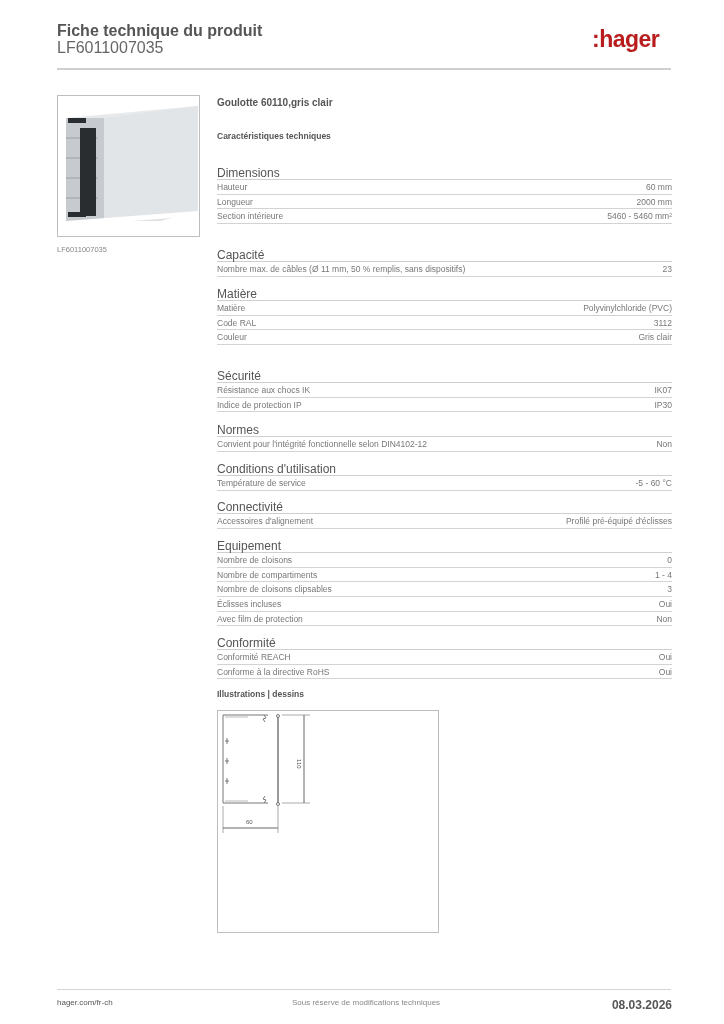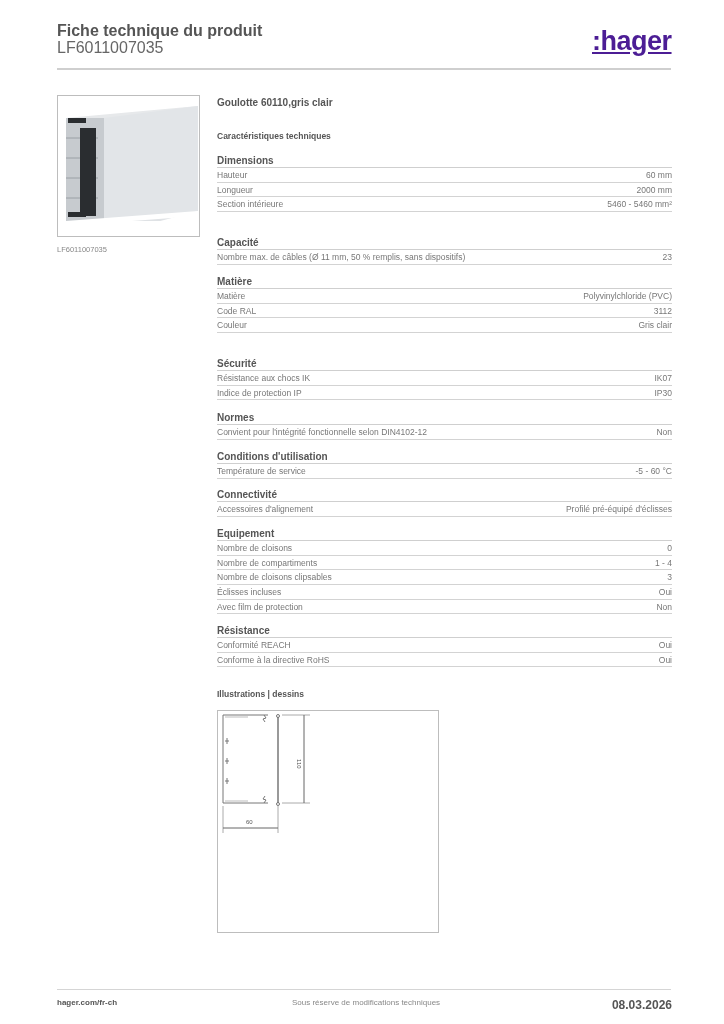--- a/index.html
+++ b/index.html
@@ -1,40 +1,40 @@
 <!DOCTYPE html>
 <html><head>
 <meta charset="utf-8">
 <style>
   html, body { margin:0; padding:0; background:#ffffff; }
   body { width:724px; height:1024px; position:relative; overflow:hidden;
          font-family:"Liberation Sans", sans-serif; color:#555; }
   .hdr-title { position:absolute; left:57px; top:22px; font-size:16px; font-weight:bold; color:#555;text-align:center; }
   .hdr-code { position:absolute; left:57px; top:39px; font-size:16px; color:#666; }
-  .logo { position:absolute; left:592px; top:26px; font-size:27px; font-weight:bold; color:#4c1d95; letter-spacing:-0.5px;text-decoration:underline; }
+  .logo { position:absolute; left:592px; top:26px; font-size:23px; font-weight:bold; color:#b91c1c; letter-spacing:-0.5px; }
   .hdr-line { position:absolute; left:57px; top:68px; width:614px; height:1.5px; background:#cfcfcf; }
 
   .img-box { position:absolute; left:57px; top:95px; width:143px; height:142px; border:1.2px solid #bdbdbd; box-sizing:border-box; background:#fff; overflow:hidden; }
   .img-caption { position:absolute; left:57px; top:245px; font-size:7.5px; color:#888; }
 
   .main { position:absolute; left:217px; top:0; width:455px; }
   .prod-title { position:absolute; left:0; top:97px; font-size:10px; font-weight:bold; color:#555; }
   .char-title { position:absolute; left:0; top:131px; font-size:8.5px; font-weight:bold; color:#555;text-align:center; }
 
   .section { position:absolute; left:0; width:455px; }
-  .sec-head { font-size:10px; font-weight:bold; color:#555; height:14px; line-height:14px; border-bottom:1.5px solid #cfcfcf; box-sizing:border-box; }
+  .sec-head { font-size:12px; font-weight:normal; color:#555; height:14px; line-height:14px; border-bottom:1.5px solid #cfcfcf; box-sizing:border-box;margin-top:12px; }
   .row { display:flex; justify-content:space-between; font-size:8.5px; color:#777; height:14.7px; line-height:14px; border-bottom:1.5px solid #d3d3d3; box-sizing:border-box; }
   .row .k { white-space:nowrap; }
   .row .v { white-space:nowrap; text-align:right; }
 
   .ill-title { position:absolute; left:0; top:689px; font-size:8.5px; font-weight:bold; color:#555; }
   .ill-box { position:absolute; left:0; top:710px; width:222px; height:223px; border:1.2px solid #bdbdbd; box-sizing:border-box; background:#fff; }
 
   .ftr-line { position:absolute; left:57px; top:989px; width:614px; height:1px; background:#d5d5d5; }
-  .ftr-left { position:absolute; left:57px; top:998px; font-size:8px; font-weight:bold; color:#555; }
+  .ftr-left { position:absolute; left:57px; top:998px; font-size:8px; font-weight:normal; color:#555; }
   .ftr-center { position:absolute; left:292px; top:998px; font-size:8px; color:#888; }
   .ftr-right { position:absolute; right:52px; top:998px; font-size:12px; font-weight:bold; color:#555; }
 </style>
 </head>
 <body>
 
 <div class="hdr-title">Fiche technique du produit</div>
 <div class="hdr-code">LF6011007035</div>
 <div class="logo">:hager</div>
 <div class="hdr-line"></div>
@@ -156,21 +156,21 @@
         <span class="k">Éclisses incluses</span>
         <span class="v">Oui</span>
       </div>
     <div class="row">
         <span class="k">Avec film de protection</span>
         <span class="v">Non</span>
       </div>
   </div>
 
   <div class="section" style="top:624px;">
-    <div class="sec-head">Résistance</div>
+    <div class="sec-head">Conformité</div>
     <div class="row">
         <span class="k">Conformité REACH</span>
         <span class="v">Oui</span>
       </div>
     <div class="row">
         <span class="k">Conforme à la directive RoHS</span>
         <span class="v">Oui</span>
       </div>
   </div>
 

